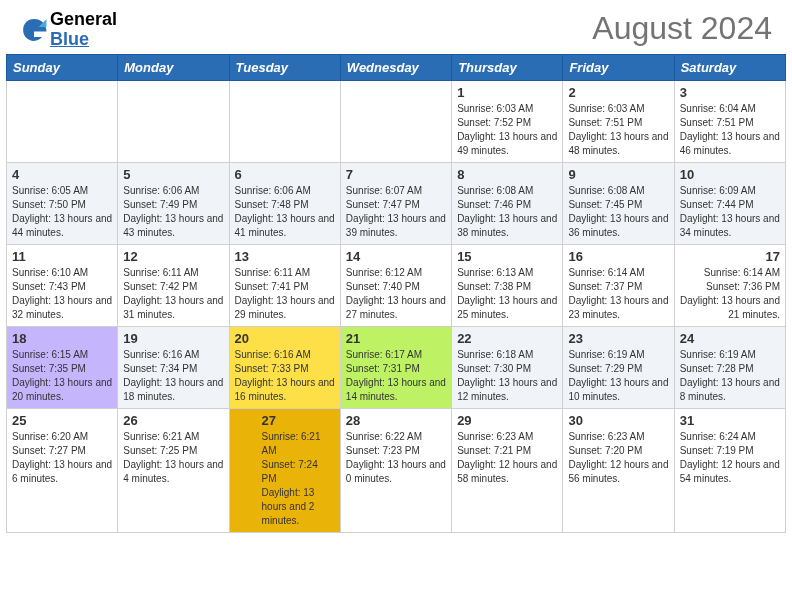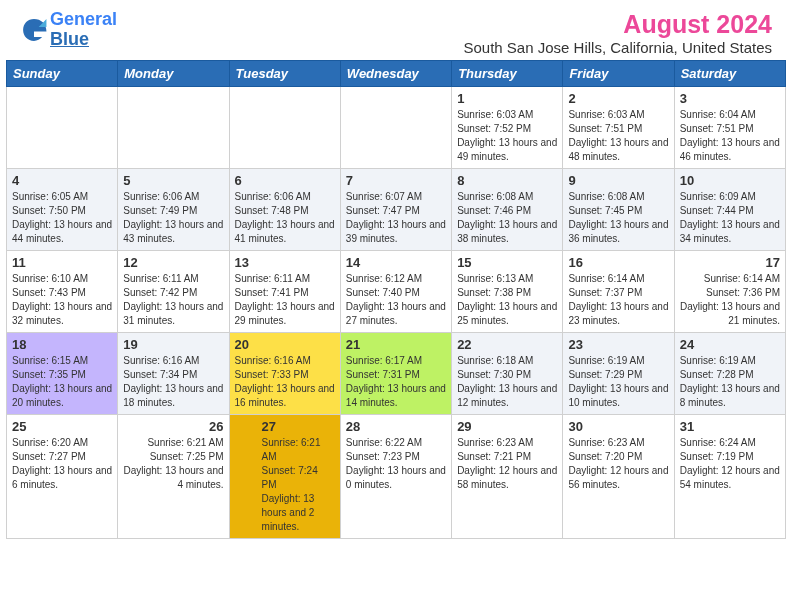--- a/index.html
+++ b/index.html
@@ -18,34 +18,34 @@
     }
     .logo {
       display: flex;
       align-items: center;
     }
     .logo-text {
       font-size: 18px;
       font-weight: bold;
       line-height: 1.1;
     }
-    .logo-general { color: #3b82f6; }
+    .logo-general { color: #000000; }
     .logo-blue { color: #2a6db5; text-decoration: underline; }
     .logo-icon {
       width: 28px;
       height: 28px;
       margin-right: 2px;
     }
     .title-block {
       text-align: right;
     }
     .main-title {
-      font-size: 25px;
-      font-weight: bold;
-      color: #ec4899;
+      font-size: 32px;
+      font-weight: normal;
+      color: #737373;
     }
     .subtitle {
       font-size: 15px;
       color: #333;
     }
     .calendar {
       width: 100%;
       border-collapse: collapse;
       margin: 0;
       padding: 0 6px;
@@ -97,21 +97,20 @@
       <path d="M18 4 C10 4 4 10 4 18 C4 26 10 32 18 32 C22 32 26 30 28.5 27 L18 27 L18 20 L34 20 C34 10 27 4 18 4Z" fill="#2a6db5"></path>
       <path d="M30 8 L34 4 L34 14 L24 14Z" fill="#4aabdb"></path>
     </svg>
     <div class="logo-text">
       <span class="logo-general">General</span><br>
       <span class="logo-blue">Blue</span>
     </div>
   </div>
   <div class="title-block">
     <div class="main-title">August 2024</div>
-    <div class="subtitle">South San Jose Hills, California, United States</div>
   </div>
 </div>
 
 <div class="cal-wrap">
   <table class="calendar">
     <thead>
       <tr>
         <th>Sunday</th>
         <th>Monday</th>
         <th>Tuesday</th>
@@ -228,21 +227,21 @@
           <td style="background: rgb(240, 243, 248);">
             <span class="day-num">24</span>
             <div class="day-info">Sunrise: 6:19 AM<br>Sunset: 7:28 PM<br>Daylight: 13 hours and 8 minutes.</div>
           </td>
         </tr>
         <tr>
           <td style="background: rgb(255, 255, 255);">
             <span class="day-num">25</span>
             <div class="day-info">Sunrise: 6:20 AM<br>Sunset: 7:27 PM<br>Daylight: 13 hours and 6 minutes.</div>
           </td>
-          <td style="background: rgb(255, 255, 255); text-align: right;">
+          <td style="background: rgb(255, 255, 255);">
             <span class="day-num">26</span>
             <div class="day-info">Sunrise: 6:21 AM<br>Sunset: 7:25 PM<br>Daylight: 13 hours and 4 minutes.</div>
           </td>
           <td style="background: #eab308; padding-left: 32px;">
             <span class="day-num">27</span>
             <div class="day-info">Sunrise: 6:21 AM<br>Sunset: 7:24 PM<br>Daylight: 13 hours and 2 minutes.</div>
           </td>
           <td style="background: rgb(255, 255, 255); border-radius: 25px;">
             <span class="day-num">28</span>
             <div class="day-info">Sunrise: 6:22 AM<br>Sunset: 7:23 PM<br>Daylight: 13 hours and 0 minutes.</div>

